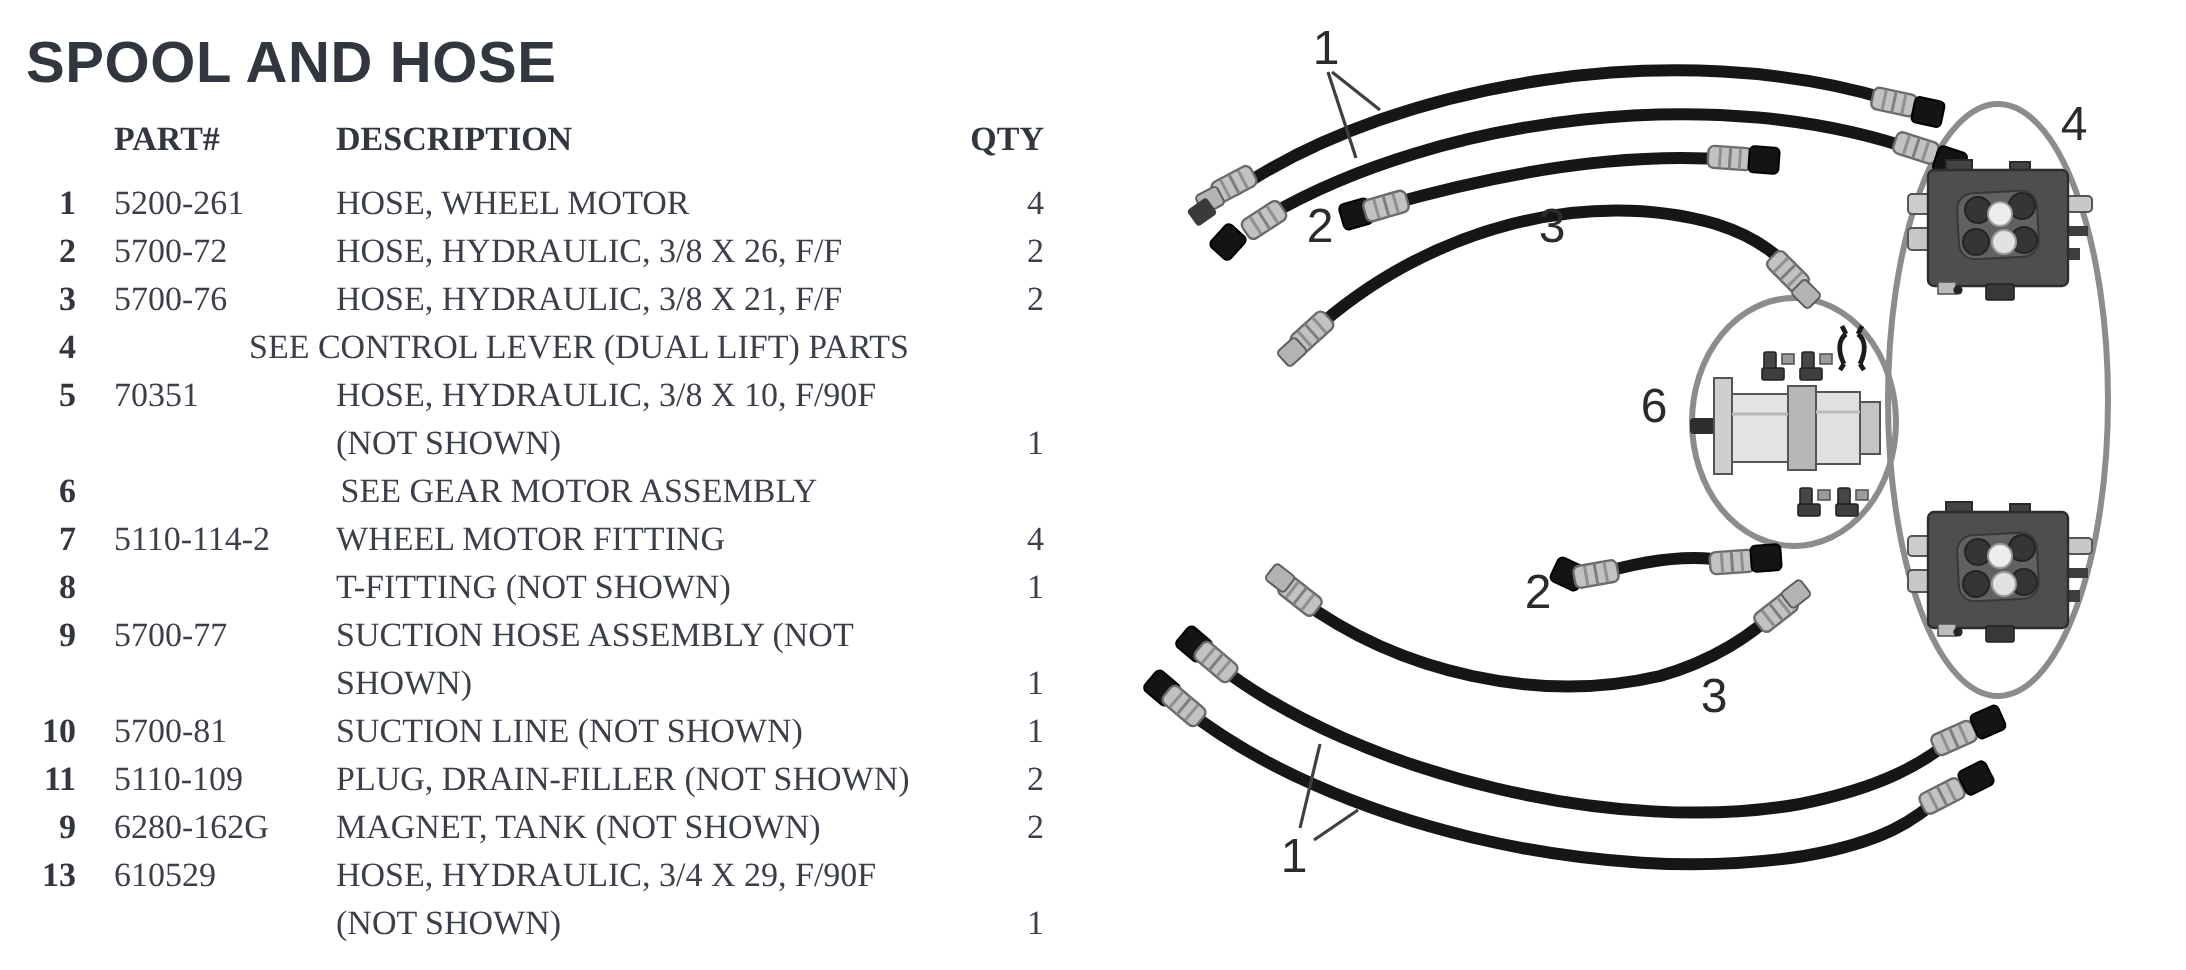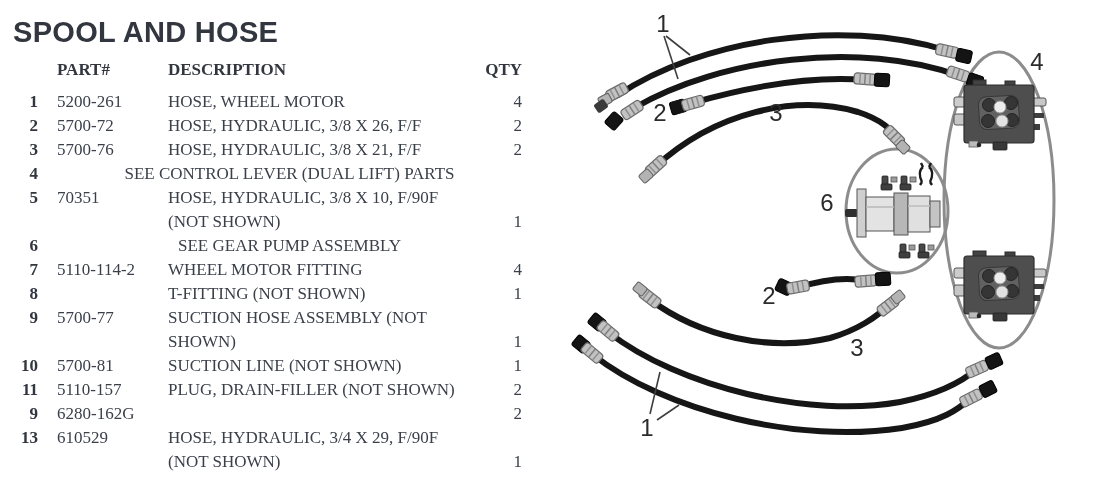--- a/index.html
+++ b/index.html
@@ -62,21 +62,21 @@
         <span class="c-span">SEE CONTROL LEVER (DUAL LIFT) PARTS</span>
       </div>
       <div class="row">
         <span class="c-item">5</span>
         <span class="c-part">70351</span>
         <span class="c-desc">HOSE, HYDRAULIC, 3/8 X 10, F/90F (NOT SHOWN)</span>
         <span class="c-qty">1</span>
       </div>
       <div class="row">
         <span class="c-item">6</span>
-        <span class="c-span">SEE GEAR PUMP ASSEMBLY</span>
+        <span class="c-span">SEE GEAR MOTOR ASSEMBLY</span>
       </div>
       <div class="row">
         <span class="c-item">7</span>
         <span class="c-part">5110-114-2</span>
         <span class="c-desc">WHEEL MOTOR FITTING</span>
         <span class="c-qty">4</span>
       </div>
       <div class="row">
         <span class="c-item">8</span>
         <span class="c-desc">T-FITTING (NOT SHOWN)</span>
@@ -89,27 +89,28 @@
         <span class="c-qty">1</span>
       </div>
       <div class="row">
         <span class="c-item">10</span>
         <span class="c-part">5700-81</span>
         <span class="c-desc">SUCTION LINE (NOT SHOWN)</span>
         <span class="c-qty">1</span>
       </div>
       <div class="row">
         <span class="c-item">11</span>
-        <span class="c-part">5110-157</span>
+        <span class="c-part">5110-109</span>
         <span class="c-desc">PLUG, DRAIN-FILLER (NOT SHOWN)</span>
         <span class="c-qty">2</span>
       </div>
       <div class="row">
         <span class="c-item">9</span>
         <span class="c-part">6280-162G</span>
+        <span class="c-desc">MAGNET, TANK (NOT SHOWN)</span>
         <span class="c-qty">2</span>
       </div>
       <div class="row">
         <span class="c-item">13</span>
         <span class="c-part">610529</span>
         <span class="c-desc">HOSE, HYDRAULIC, 3/4 X 29, F/90F (NOT SHOWN)</span>
         <span class="c-qty">1</span>
       </div>
     </div>
   </section>

